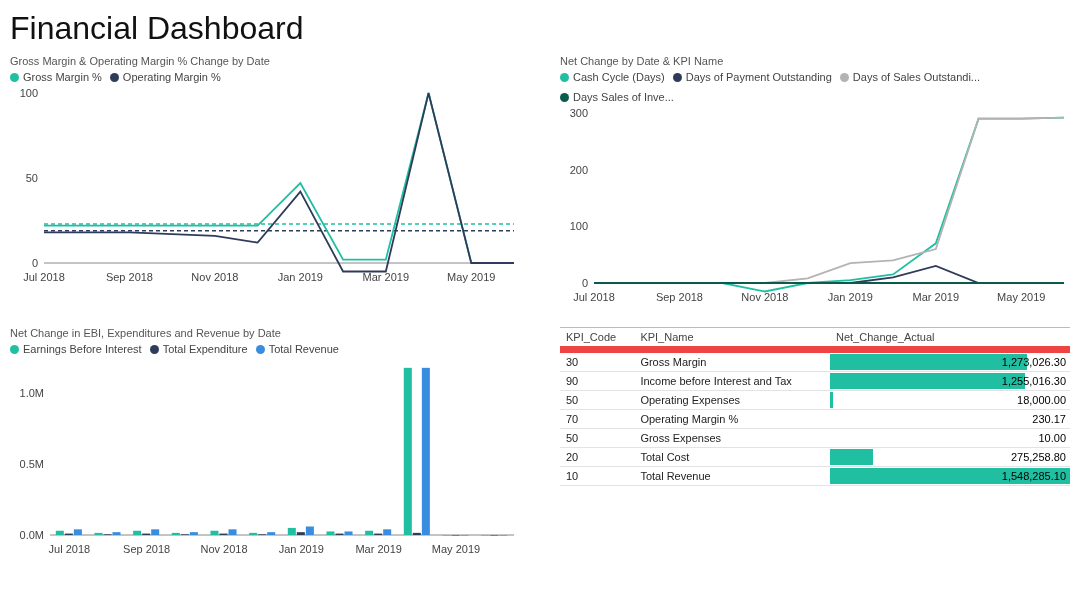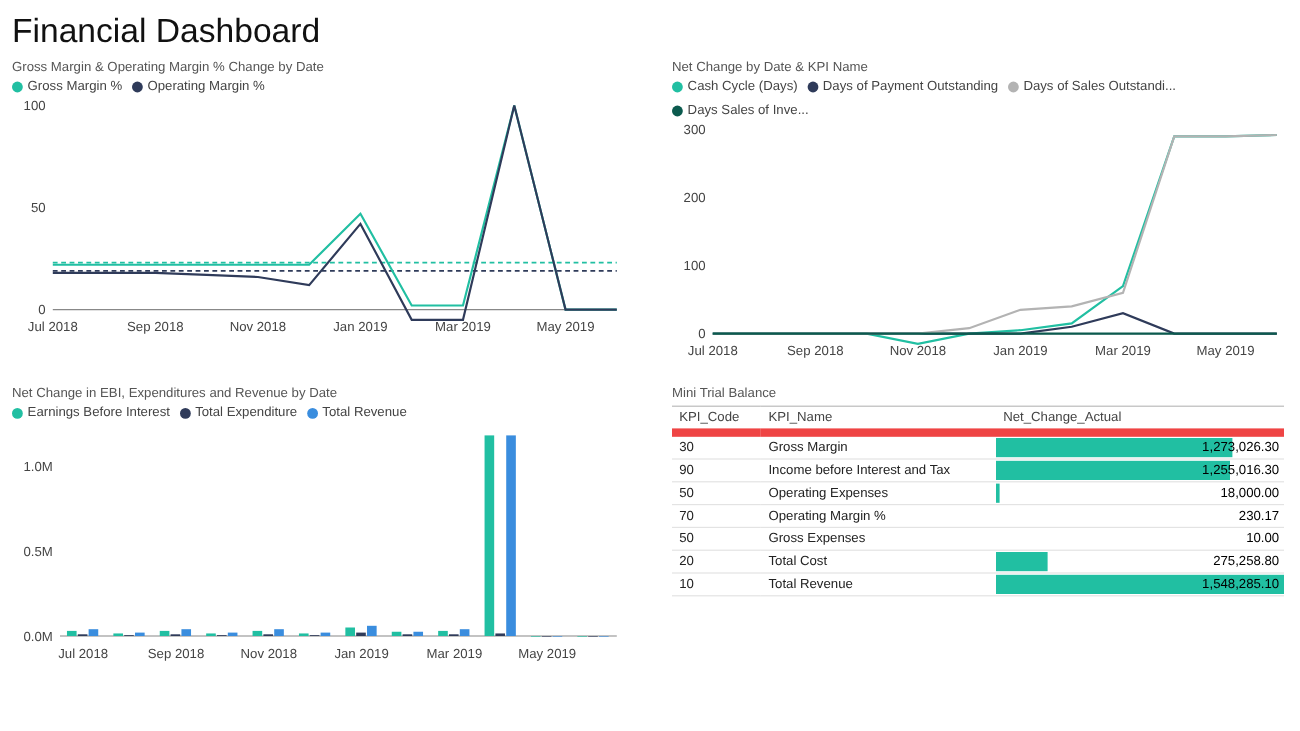--- a/index.html
+++ b/index.html
@@ -4,21 +4,21 @@
 <style>
   * { box-sizing: border-box; margin: 0; padding: 0; }
   body {
     font-family: "Segoe UI", Arial, sans-serif;
     background: #fff;
     color: #222;
     padding: 10px 20px 20px 10px;
     width: 1083px;
   }
   h1 {
-    font-size: 28px;
+    font-size: 32px;
     font-weight: 400;
     margin-bottom: 8px;
     color: #111;
   }
   .dashboard {
     display: grid;
     grid-template-columns: 1fr 1fr;
     grid-template-rows: auto auto;
     column-gap: 40px;
     row-gap: 20px;
@@ -221,21 +221,20 @@
         <rect x="432.46666666666664" y="176" width="8.02222222222222" height="0.5" fill="#21bfa2"></rect>
         <rect x="441.4888888888889" y="176" width="8.02222222222222" height="0.5" fill="#2f3b5a"></rect>
         <rect x="450.51111111111106" y="176" width="8.02222222222222" height="0.5" fill="#3a8dde"></rect>
         <rect x="471.1333333333333" y="176" width="8.02222222222222" height="0.5" fill="#21bfa2"></rect>
         <rect x="480.15555555555557" y="176" width="8.02222222222222" height="0.5" fill="#2f3b5a"></rect>
         <rect x="489.17777777777775" y="176" width="8.02222222222222" height="0.5" fill="#3a8dde"></rect>
       </svg>
   </div>
 
   <div class="panel">
-    <div class="panel-title">Mini Trial Balance</div>
     <div class="table-wrap">
       <table id="trial-table">
         <thead>
             <tr id="trial-head">
               <th>KPI_Code</th>
               <th>KPI_Name</th>
               <th>Net_Change_Actual</th>
             </tr>
           </thead>
         <tbody id="trial-body">

